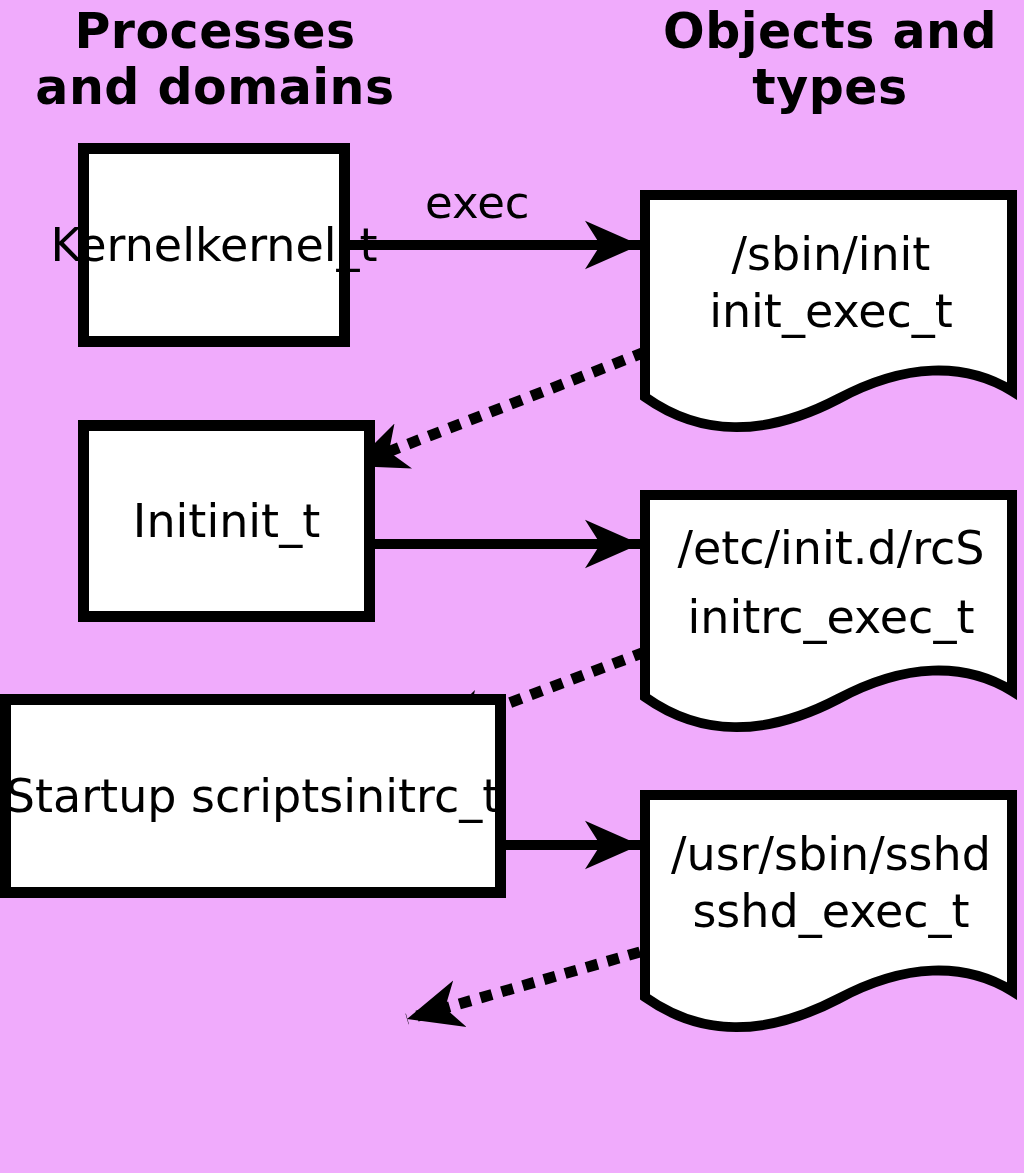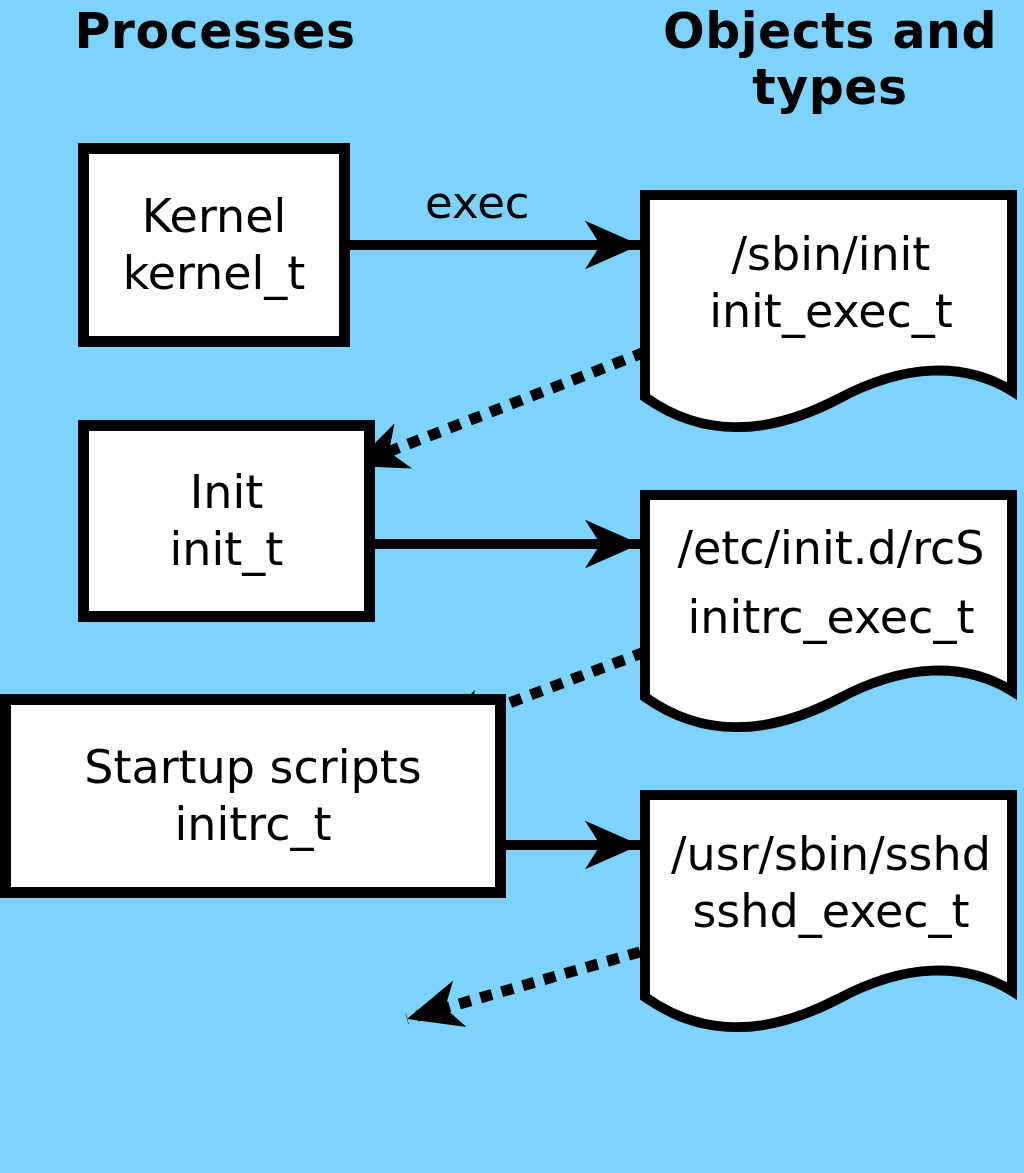--- a/index.html
+++ b/index.html
@@ -4,21 +4,21 @@
 <style>
   html, body {
     margin: 0;
     padding: 0;
     background: #ffffff;
   }
   .canvas {
     position: relative;
     width: 1024px;
     height: 1173px;
-    background: #7dd3fc;
+    background: #f0abfc;
     font-family: "DejaVu Sans", "Liberation Sans", sans-serif;
     color: #000000;
     overflow: hidden;
   }
   .layer-svg {
     position: absolute;
     left: 0;
     top: 0;
     width: 1024px;
     height: 1173px;
@@ -35,21 +35,21 @@
   }
   .heading-left  { left: 15px;  top: 4px; }
   .heading-right { left: 630px; top: 4px; }
 
   .pbox {
     position: absolute;
     box-sizing: border-box;
     border: 11px solid #000000;
     background: #ffffff;
     display: flex;
-    flex-direction: column;
+    flex-direction: row;
     align-items: center;
     justify-content: center;
     text-align: center;
     font-size: 46px;
     line-height: 57px;
     white-space: nowrap;
   }
   .pbox-kernel  { left: 78px;  top: 143px; width: 272px; height: 204px; }
   .pbox-init    { left: 78px;  top: 420px; width: 297px; height: 202px; text-align: center; }
   .pbox-startup { left: 0px;   top: 694px; width: 506px; height: 204px; }
@@ -104,20 +104,21 @@
     <path d="M 350 544 H 640" stroke="#000000" stroke-width="10" fill="none" marker-end="url(#ah)"></path>
     <path d="M 430 845 H 640" stroke="#000000" stroke-width="10" fill="none" marker-end="url(#ah)"></path>
 
     <path d="M 645 352 L 352 466" stroke="#000000" stroke-width="11" stroke-dasharray="12 10" fill="none" marker-end="url(#ah)"></path>
     <path d="M 645 652 L 432 732" stroke="#000000" stroke-width="11" stroke-dasharray="12 10" fill="none" marker-end="url(#ah)"></path>
     <path d="M 640 952 L 407 1019" stroke="#000000" stroke-width="11" stroke-dasharray="12 10" fill="none" marker-end="url(#ah)"></path>
   </svg>
 
   <div class="heading heading-left">
     <div>Processes</div>
+    <div>and domains</div>
   </div>
   <div class="heading heading-right">
     <div>Objects and</div>
     <div>types</div>
   </div>
 
   <div class="pbox pbox-kernel">
     <div>Kernel</div>
     <div>kernel_t</div>
   </div>

